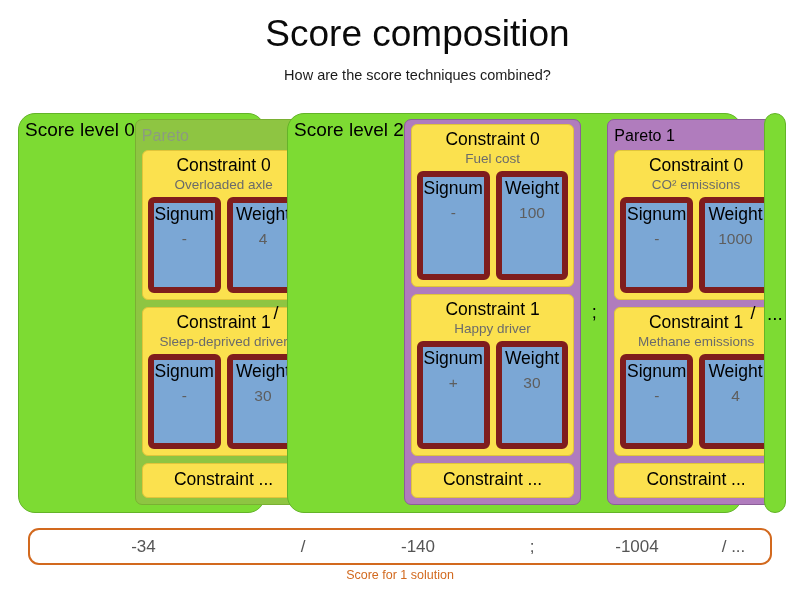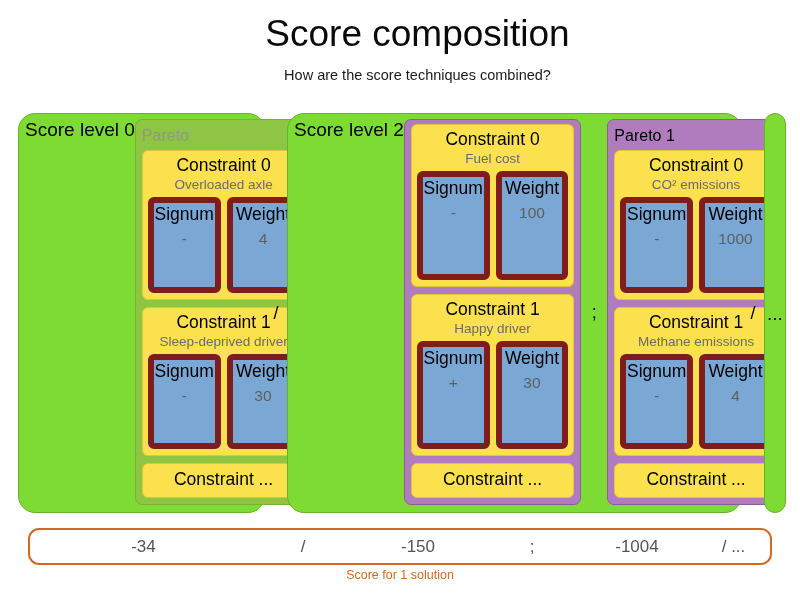--- a/index.html
+++ b/index.html
@@ -404,21 +404,21 @@
     <div class="level level-more">
       <div class="level-title">...</div>
     </div>
 
   </div>
 
   <div class="score-wrap">
     <div class="score-bar">
       <div class="score-cell score-v0">-34</div>
       <div class="score-cell score-s0">/</div>
-      <div class="score-cell score-v1">-150</div>
+      <div class="score-cell score-v1">-140</div>
       <div class="score-cell score-s1">;</div>
       <div class="score-cell score-v2">-1004</div>
       <div class="score-cell score-s2">/ ...</div>
     </div>
     <div class="score-caption">Score for 1 solution</div>
   </div>
 
 </div>
 
 </body></html>

